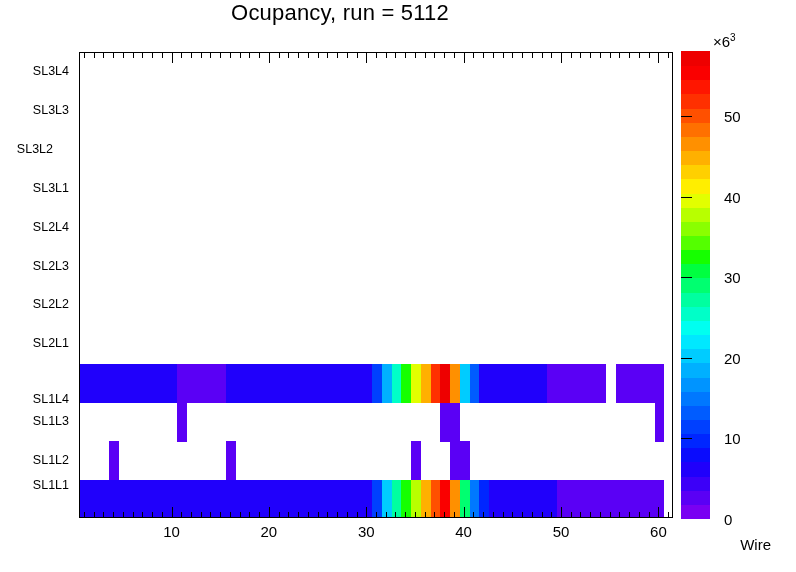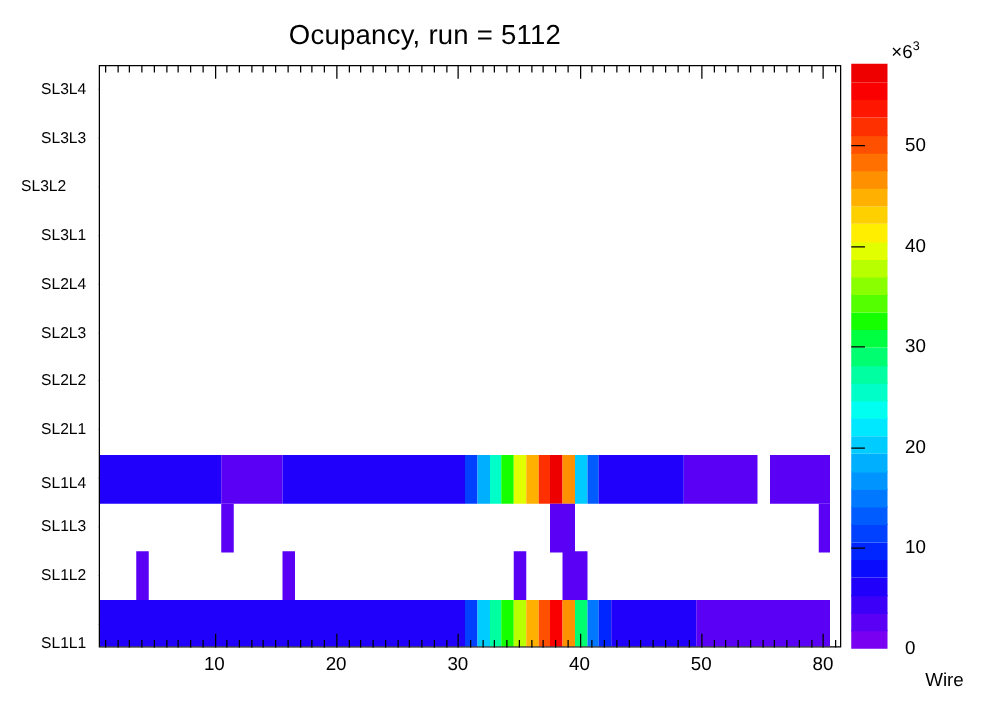--- a/index.html
+++ b/index.html
@@ -5,21 +5,21 @@
   html,body{margin:0;padding:0;}
   body{
     width:796px;height:572px;background:#ffffff;
     font-family:"Liberation Sans", sans-serif;
     overflow:hidden;position:relative;
   }
   #canvas{position:absolute;left:0;top:0;width:796px;height:572px;}
 
   
   #title{
-    position:absolute;left:0;top:15px;width:680px;
+    position:absolute;left:0;top:0;width:680px;
     text-align:center;font-size:22px;color:#000;
     letter-spacing:0.2px;
   }
 
   
   #frame{
     position:absolute;left:79px;top:52px;
     width:594px;height:466px;
     border:1px solid #000;
     box-sizing:border-box;
@@ -77,24 +77,24 @@
 
   <div id="ylabels">
       <div class="ylabel" style="top: 19.4167px; right: 4px;">SL3L4</div>
       <div class="ylabel" style="top: 58.25px; right: 4px;">SL3L3</div>
       <div class="ylabel" style="top: 97.0833px; right: 20px;">SL3L2</div>
       <div class="ylabel" style="top: 135.917px; right: 4px;">SL3L1</div>
       <div class="ylabel" style="top: 174.75px; right: 4px;">SL2L4</div>
       <div class="ylabel" style="top: 213.583px; right: 4px;">SL2L3</div>
       <div class="ylabel" style="top: 252.417px; right: 4px;">SL2L2</div>
       <div class="ylabel" style="top: 291.25px; right: 4px;">SL2L1</div>
-      <div class="ylabel" style="top: 334px; right: 4px;">SL1L4</div>
+      <div class="ylabel" style="top: 347px; right: 4px;">SL1L4</div>
       <div class="ylabel" style="top: 368.917px; right: 4px;">SL1L3</div>
       <div class="ylabel" style="top: 407.75px; right: 4px;">SL1L2</div>
-      <div class="ylabel" style="top: 462px; right: 4px; text-align: right;">SL1L1</div>
+      <div class="ylabel" style="top: 433px; right: 4px; text-align: right;">SL1L1</div>
     </div>
   <div class="yticks" id="yticks">
       <div class="ytick" style="top: 71.4167px;"></div>
       <div class="ytick" style="top: 110.25px;"></div>
       <div class="ytick" style="top: 149.083px;"></div>
       <div class="ytick" style="top: 187.917px;"></div>
       <div class="ytick" style="top: 226.75px;"></div>
       <div class="ytick" style="top: 265.583px;"></div>
       <div class="ytick" style="top: 304.417px;"></div>
       <div class="ytick" style="top: 343.25px;"></div>
@@ -269,21 +269,21 @@
       <div class="xtick" style="left: 648.656px; top: 52px; height: 6px;"></div>
       <div class="xtick" style="left: 658.393px; top: 507px; height: 11px;"></div>
       <div class="xtick" style="left: 658.393px; top: 52px; height: 11px;"></div>
       <div class="xtick" style="left: 668.131px; top: 512px; height: 6px;"></div>
       <div class="xtick" style="left: 668.131px; top: 52px; height: 6px;"></div>
       <div class="xlabel" style="left: 171.508px; top: 523px;">10</div>
       <div class="xlabel" style="left: 268.885px; top: 523px;">20</div>
       <div class="xlabel" style="left: 366.262px; top: 523px;">30</div>
       <div class="xlabel" style="left: 463.639px; top: 523px;">40</div>
       <div class="xlabel" style="left: 561.016px; top: 523px;">50</div>
-      <div class="xlabel" style="left: 658.393px; top: 523px;">80</div>
+      <div class="xlabel" style="left: 658.393px; top: 523px;">60</div>
     </div>
   <div id="xaxistitle">Wire</div>
 
   <div id="cbar" style="outline: none;">
       <div class="cbseg" style="bottom: 0px; height: 14.7515px; background: rgb(122, 0, 242);"></div>
       <div class="cbseg" style="bottom: 14.1515px; height: 14.7515px; background: rgb(90, 0, 245);"></div>
       <div class="cbseg" style="bottom: 28.303px; height: 14.7515px; background: rgb(60, 0, 248);"></div>
       <div class="cbseg" style="bottom: 42.4545px; height: 14.7515px; background: rgb(32, 0, 251);"></div>
       <div class="cbseg" style="bottom: 56.6061px; height: 14.7515px; background: rgb(10, 12, 253);"></div>
       <div class="cbseg" style="bottom: 70.7576px; height: 14.7515px; background: rgb(0, 38, 255);"></div>

